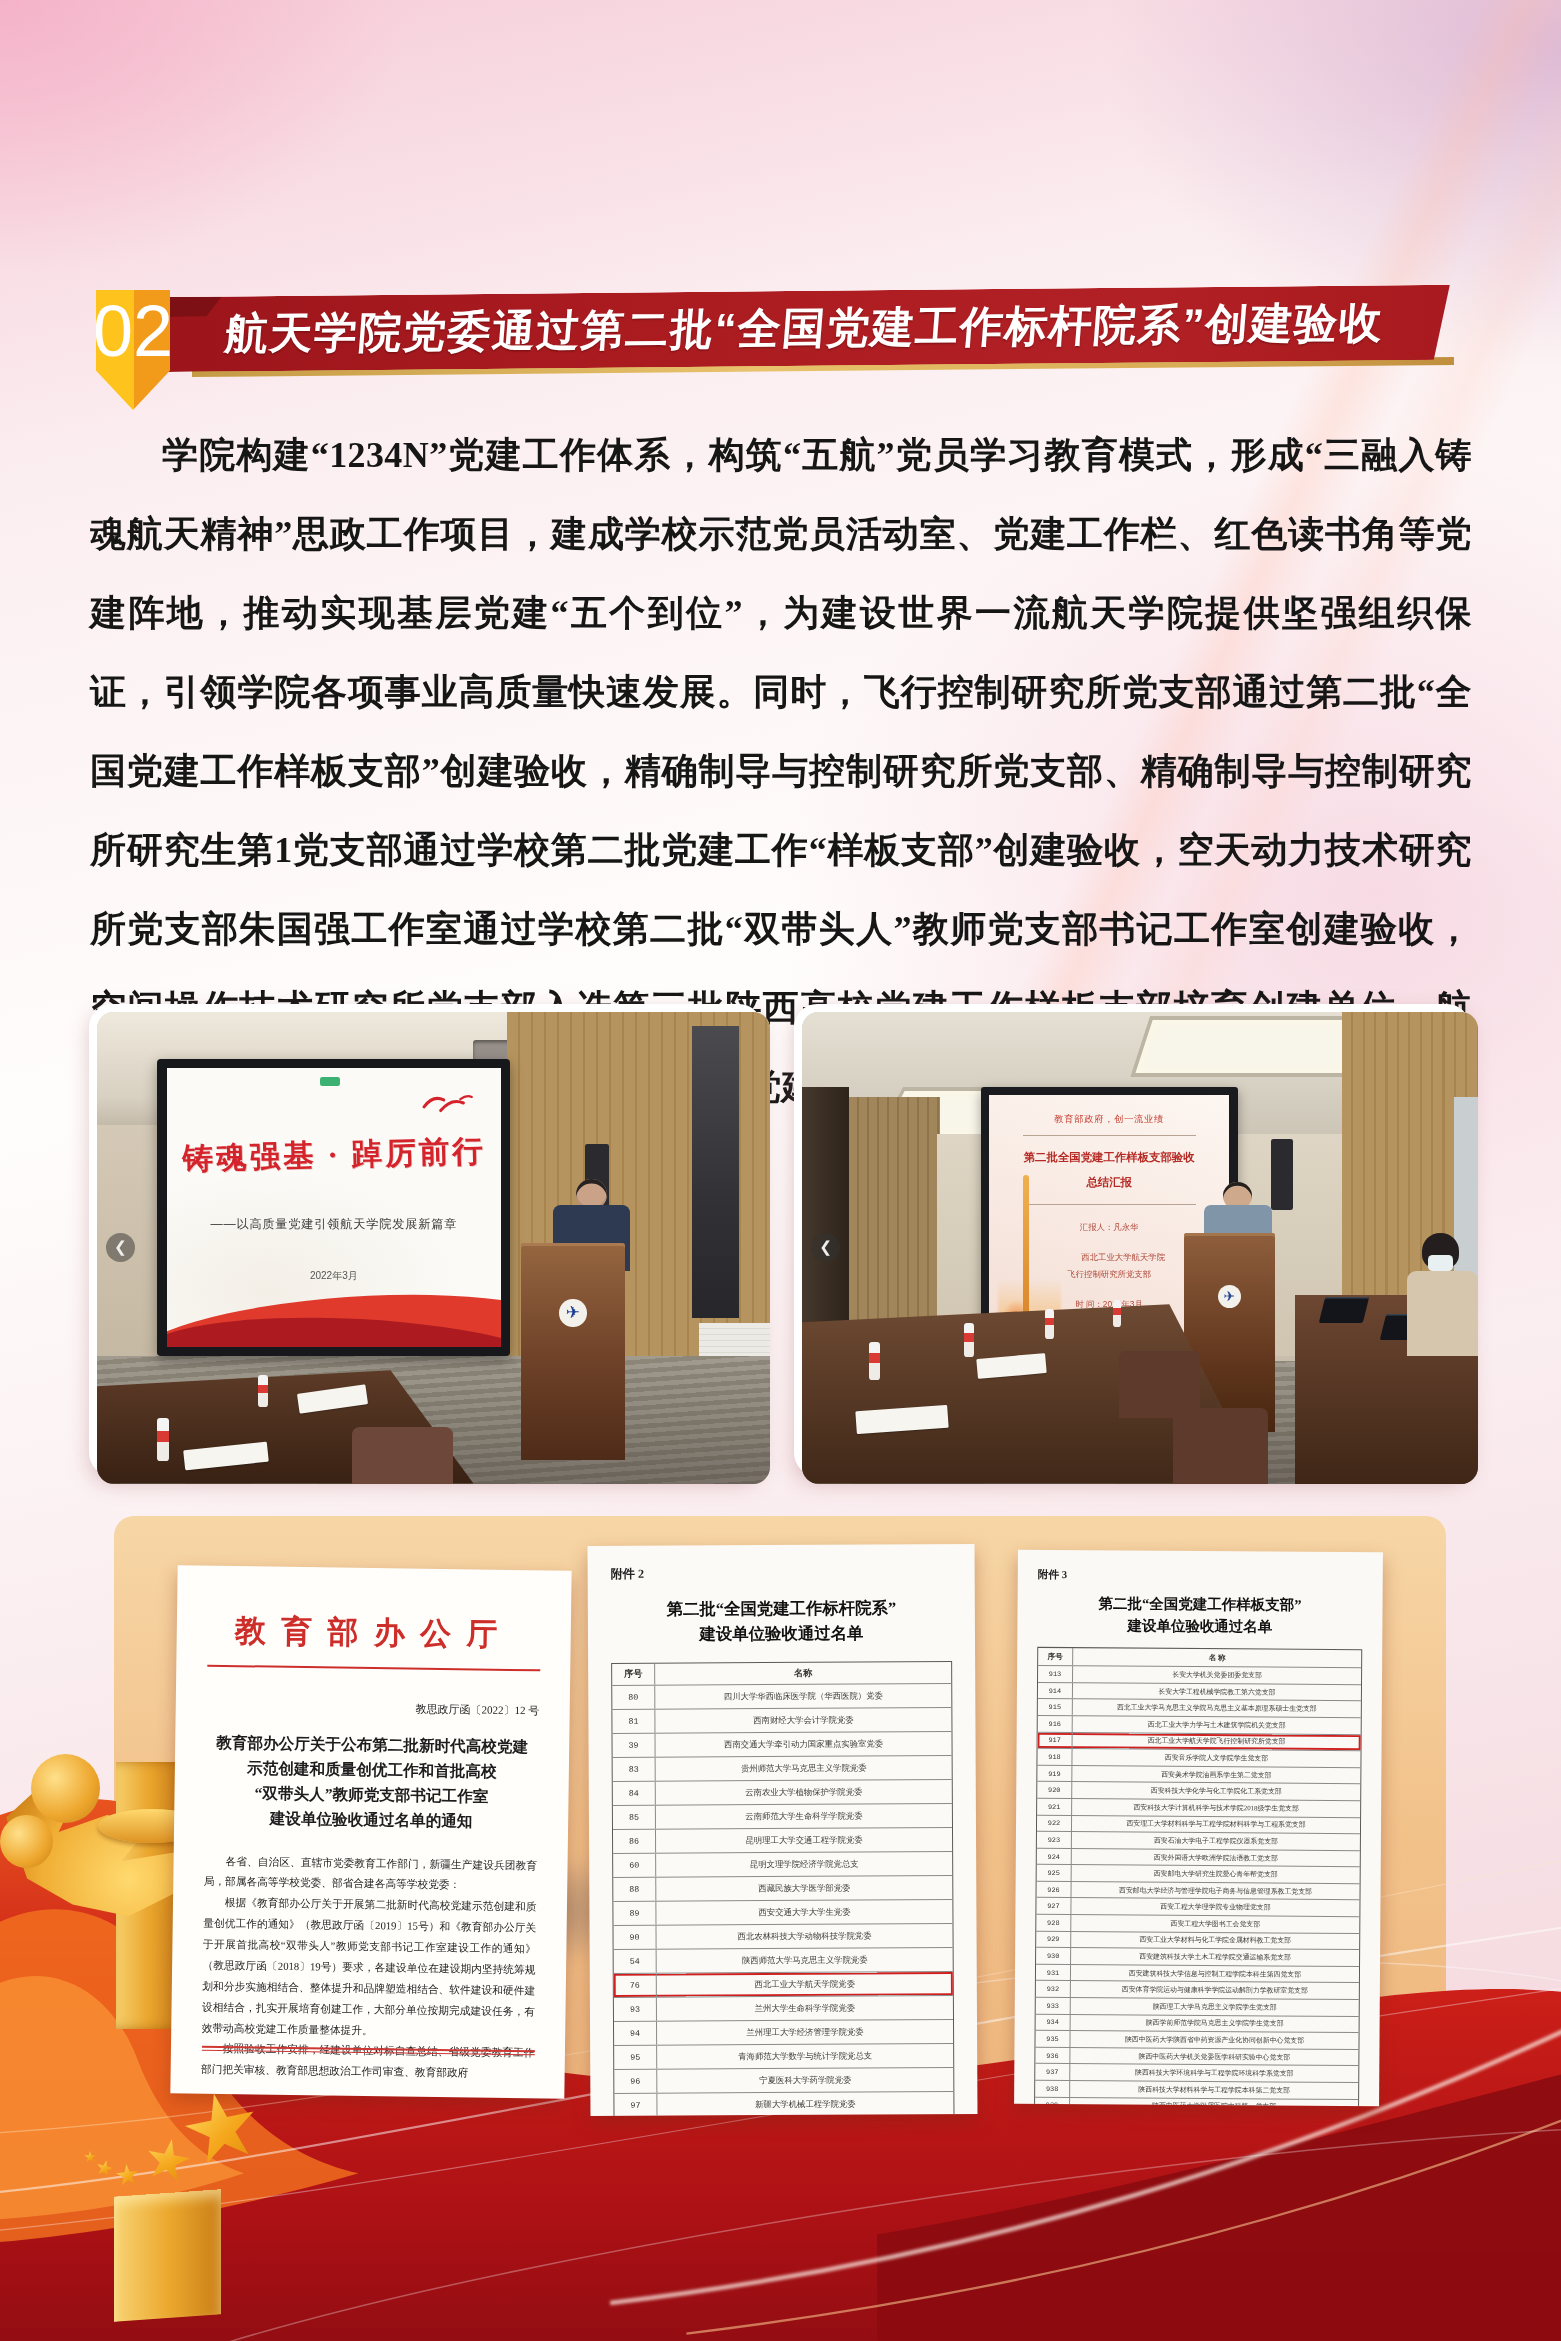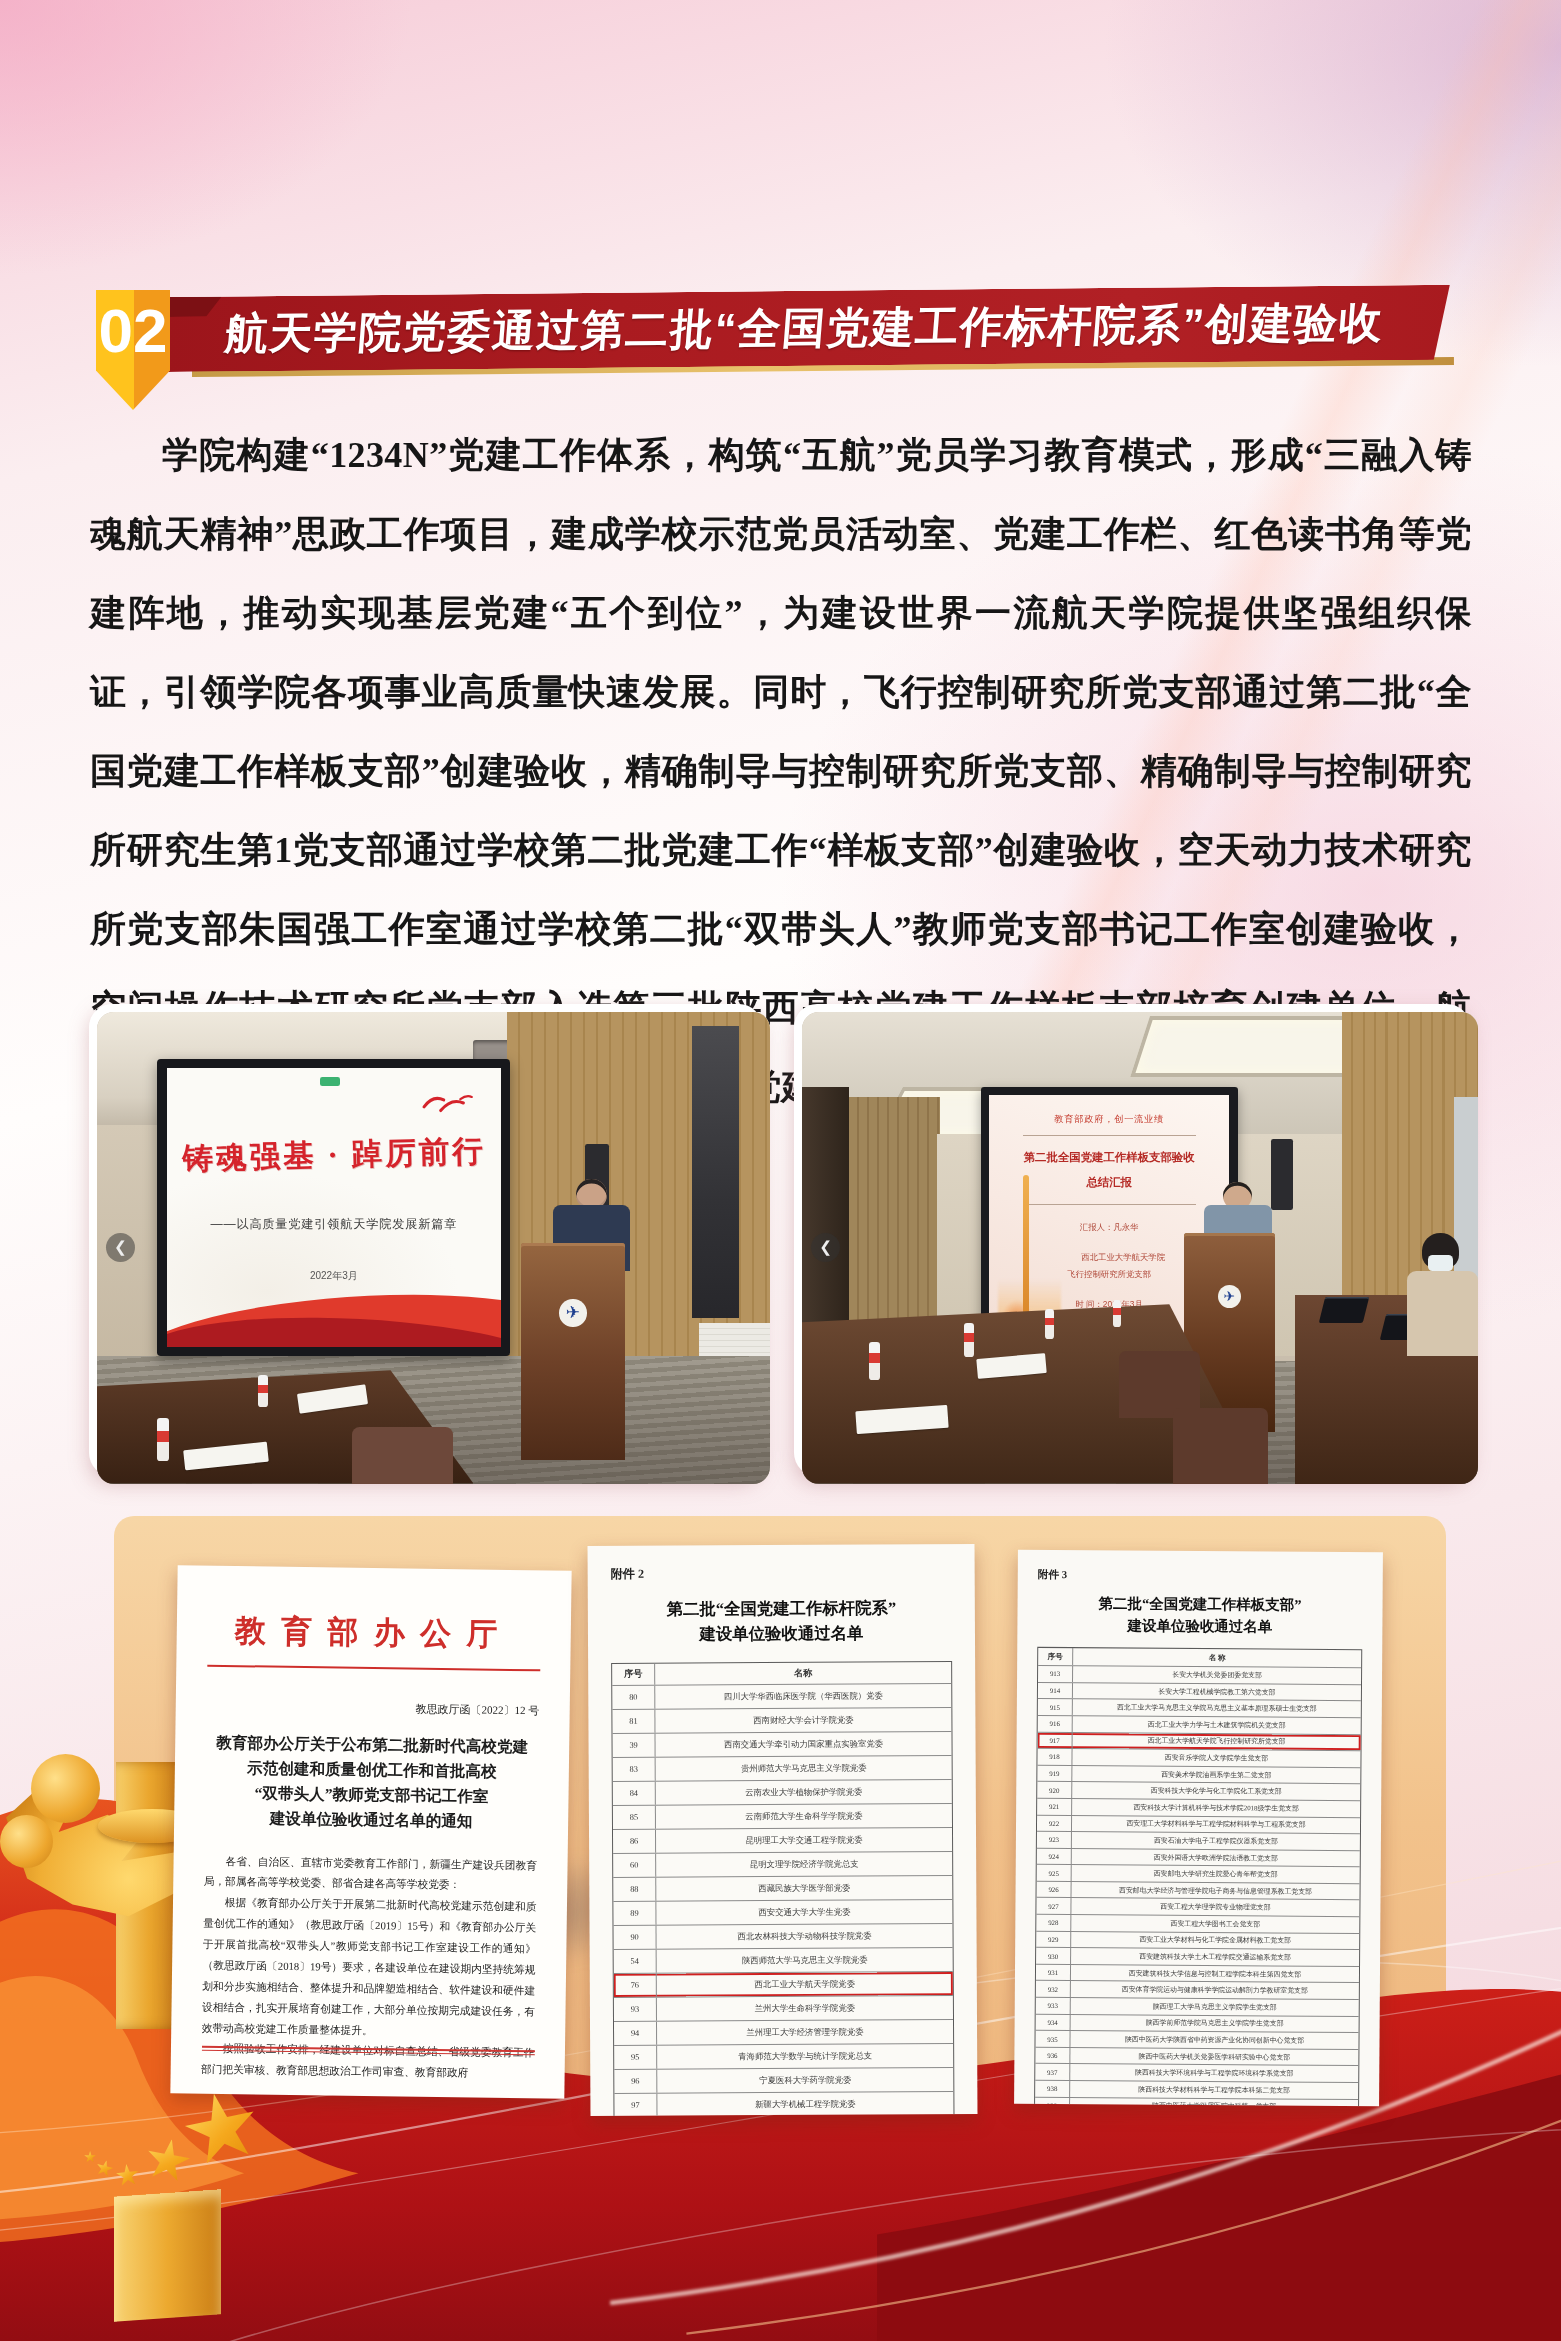--- a/index.html
+++ b/index.html
@@ -28,21 +28,21 @@
   .banner:before{content:"";position:absolute;left:0;top:0;width:56px;height:20px;
     background:#7c1014;clip-path:polygon(0 0,100% 0,72% 100%,0 100%);}
   .banner-title{color:#fff;font-weight:900;font-size:43px;letter-spacing:1.5px;
     padding-left:59px;white-space:nowrap;transform:skewX(-5deg);
     text-shadow:0 1.5px 1.5px rgba(60,0,0,.35);}
   .num-tab{position:absolute;left:96px;top:290px;width:74px;height:120px;
     background:linear-gradient(90deg,#ffc31d 0 52%,#f29a1a 52%);
     clip-path:polygon(0 0,100% 0,100% 67%,50% 100%,0 67%);
     filter:drop-shadow(0 3.1px 3.1px rgba(150,80,0,.35));
     display:flex;justify-content:center;}
-  .num-tab span{color:#fff;font-size:62px;font-weight:700;line-height:82px;}
+  .num-tab span{color:#fff;font-size:72px;font-weight:400;line-height:82px;}
 
   
   .intro{position:absolute;left:90px;top:416px;width:1382px;
     font-family:"Liberation Serif",serif;
     font-size:36px;line-height:79px;font-weight:600;color:#161616;
     text-align:justify;letter-spacing:0.4px;}
   .intro p{margin:0;text-indent:2em;}
 
   
   .photo{position:absolute;top:1004px;height:472px;background:#fff;border-radius:23px;
@@ -188,21 +188,21 @@
   .doc3{left:1016px;top:1551px;width:365px;height:554px;transform:rotate(.4deg);background:#faf9f5;padding:18.3px 20px;}
   .att{font-size:12.2px;font-weight:600;color:#222;}
   .list-title{text-align:center;font-weight:700;color:#111;line-height:1.5;margin-top:15.3px;}
   .doc2 .list-title{font-size:16.4px;}
   .doc3 .list-title{font-size:14.5px;margin-top:10.7px;}
   .dtable{margin-top:15.3px;border:1.1px solid #5a5a5a;}
   .trow{display:grid;border-bottom:0.8px solid #8a8a8a;align-items:center;position:relative;}
   .trow:last-child{border-bottom:none;}
   .doc2 .trow{grid-template-columns:43px 1fr;height:23px;font-size:8.4px;}
   .doc3 .trow{grid-template-columns:35px 1fr;height:15.6px;font-size:6.9px;}
-  .trow .c1{border-right:0.8px solid #8a8a8a;text-align:center;height:100%;display:flex;align-items:center;justify-content:center;color:#333;}
+  .trow .c1{border-right:0.8px solid #8a8a8a;text-align:center;height:100%;display:flex;align-items:center;justify-content:center;color:#333;font-family:Liberation Mono, monospace;}
   .trow .c2{text-align:center;color:#3a3a3a;white-space:nowrap;overflow:hidden;}
   .trow.head{font-weight:700;color:#111;}
   .doc2 .trow.head{height:21.4px;font-size:9.2px;}
   .doc3 .trow.head{height:17px;font-size:7.6px;}
   .trow.hl{box-shadow:inset 0 0 0 1.9px #cf1f1f;z-index:2;}
 </style>
 </head>
 <body>
 
 <div class="page">

